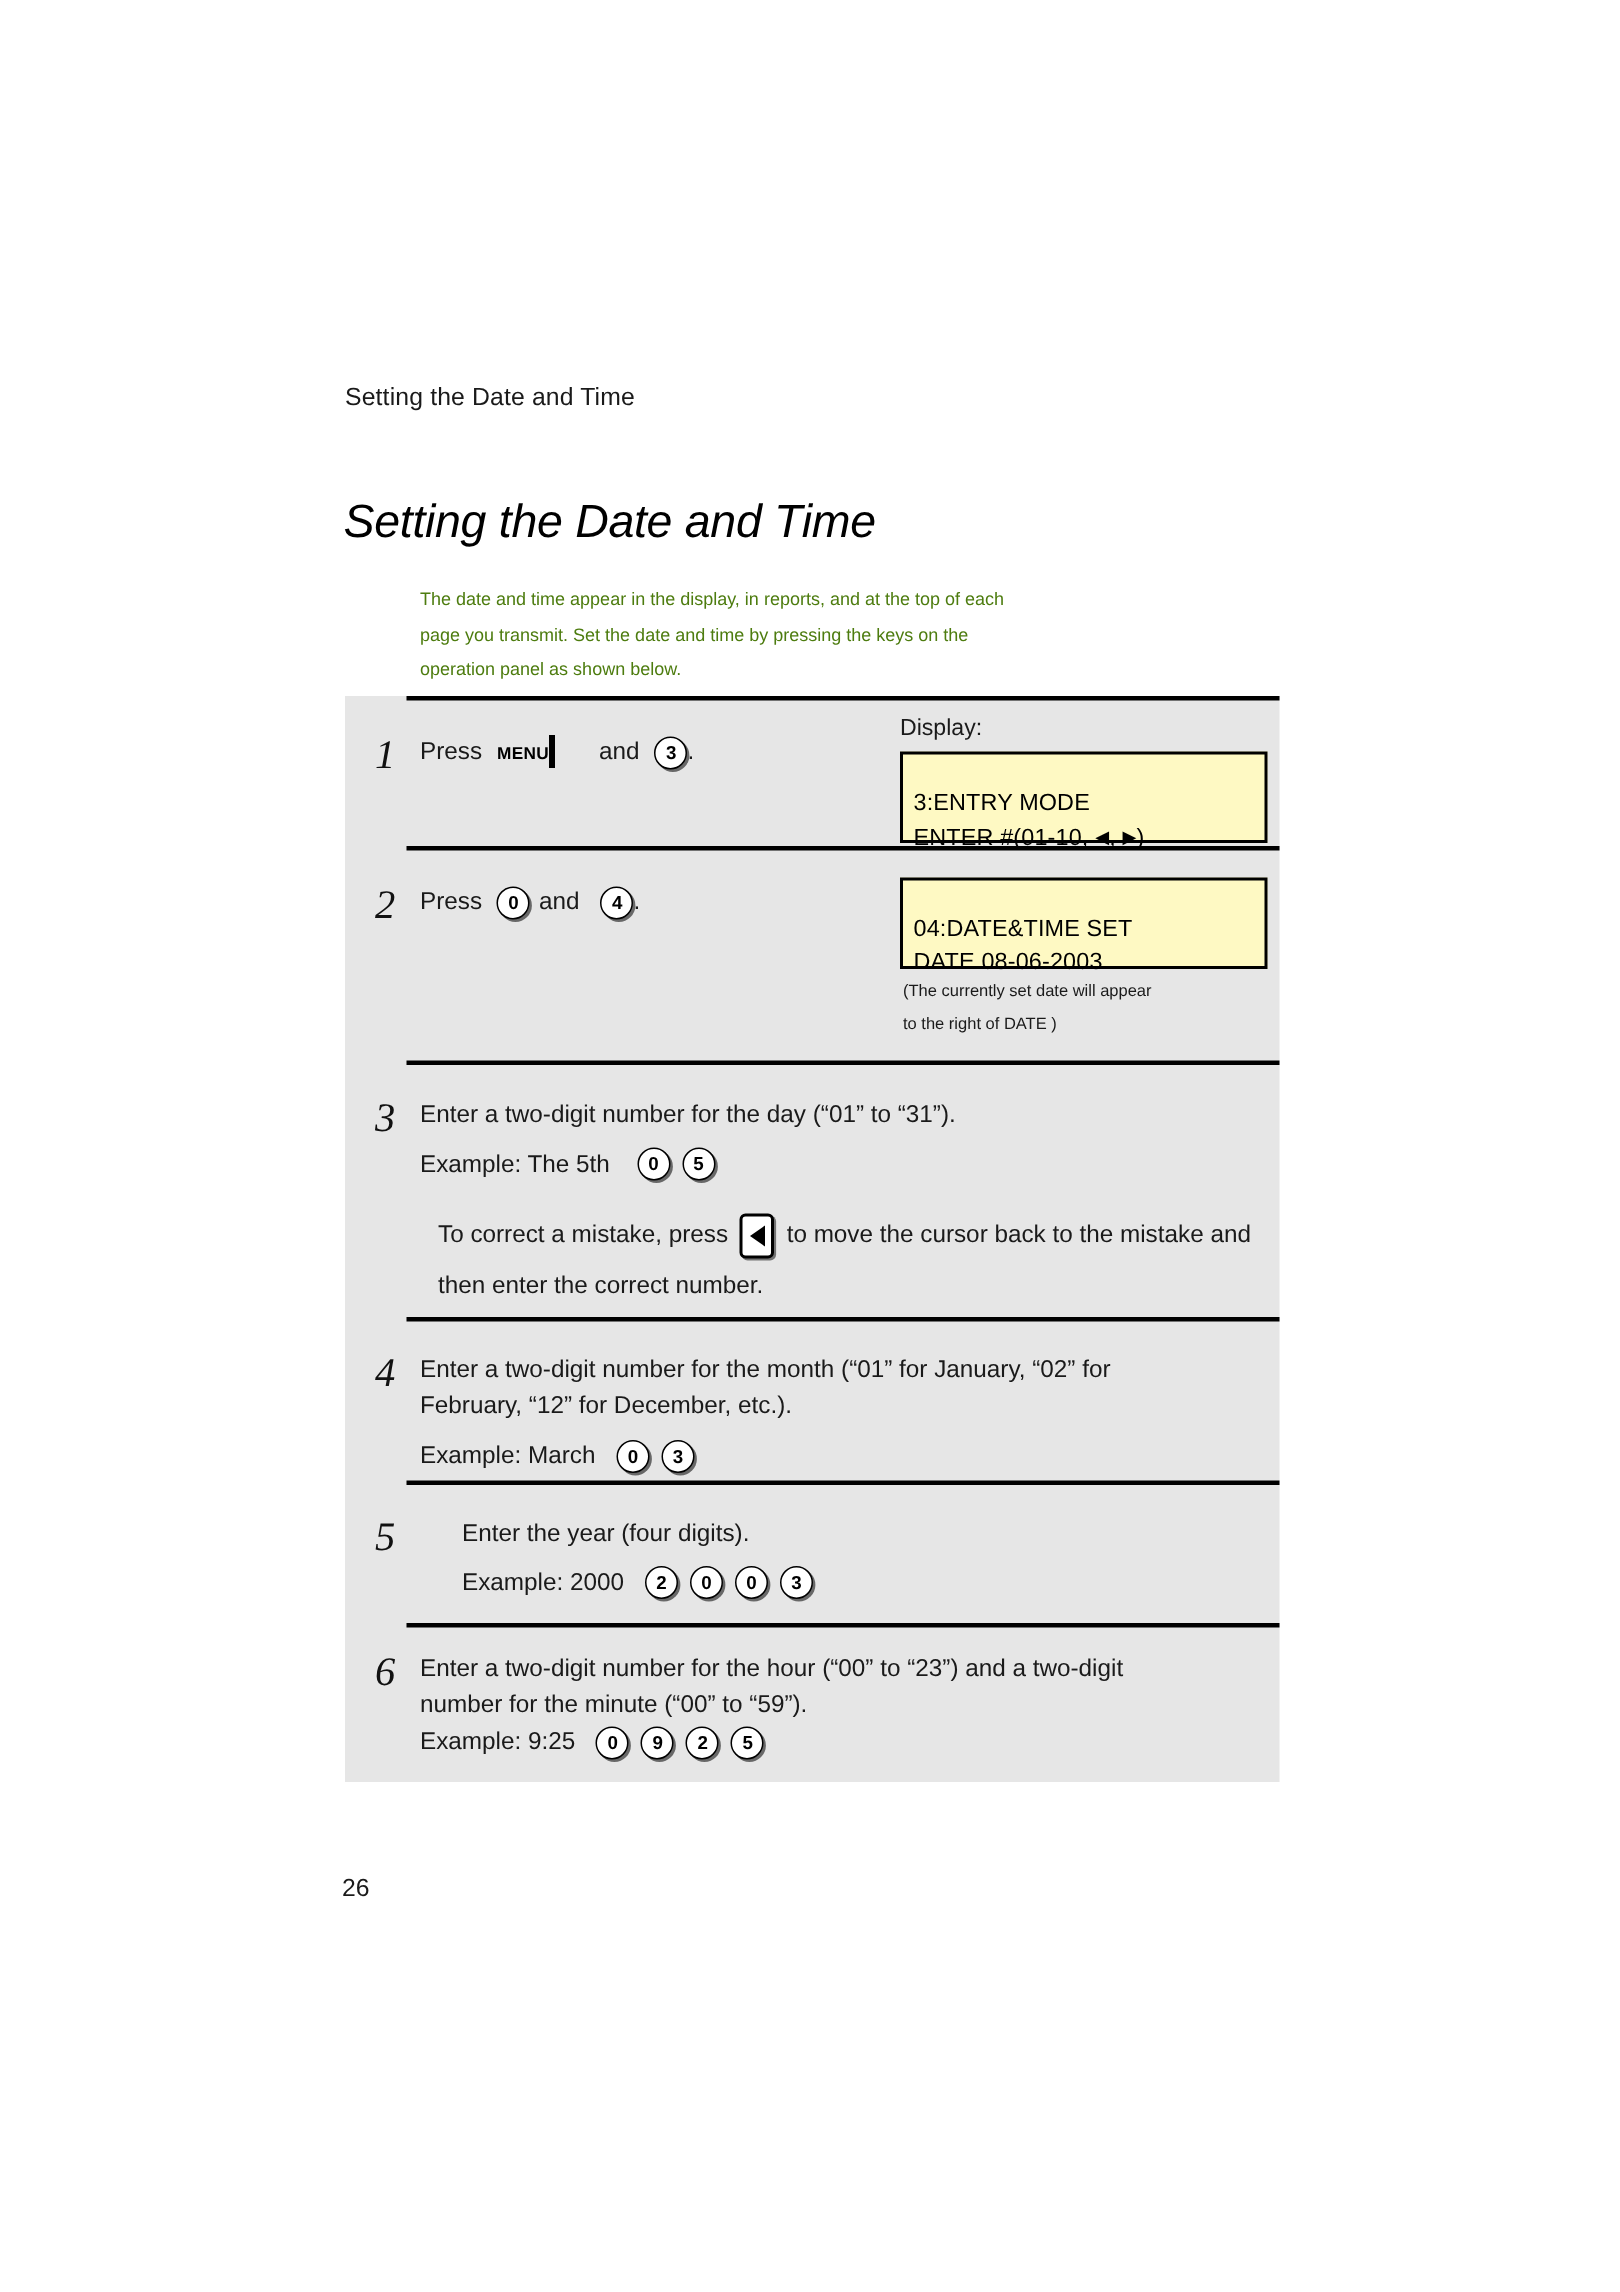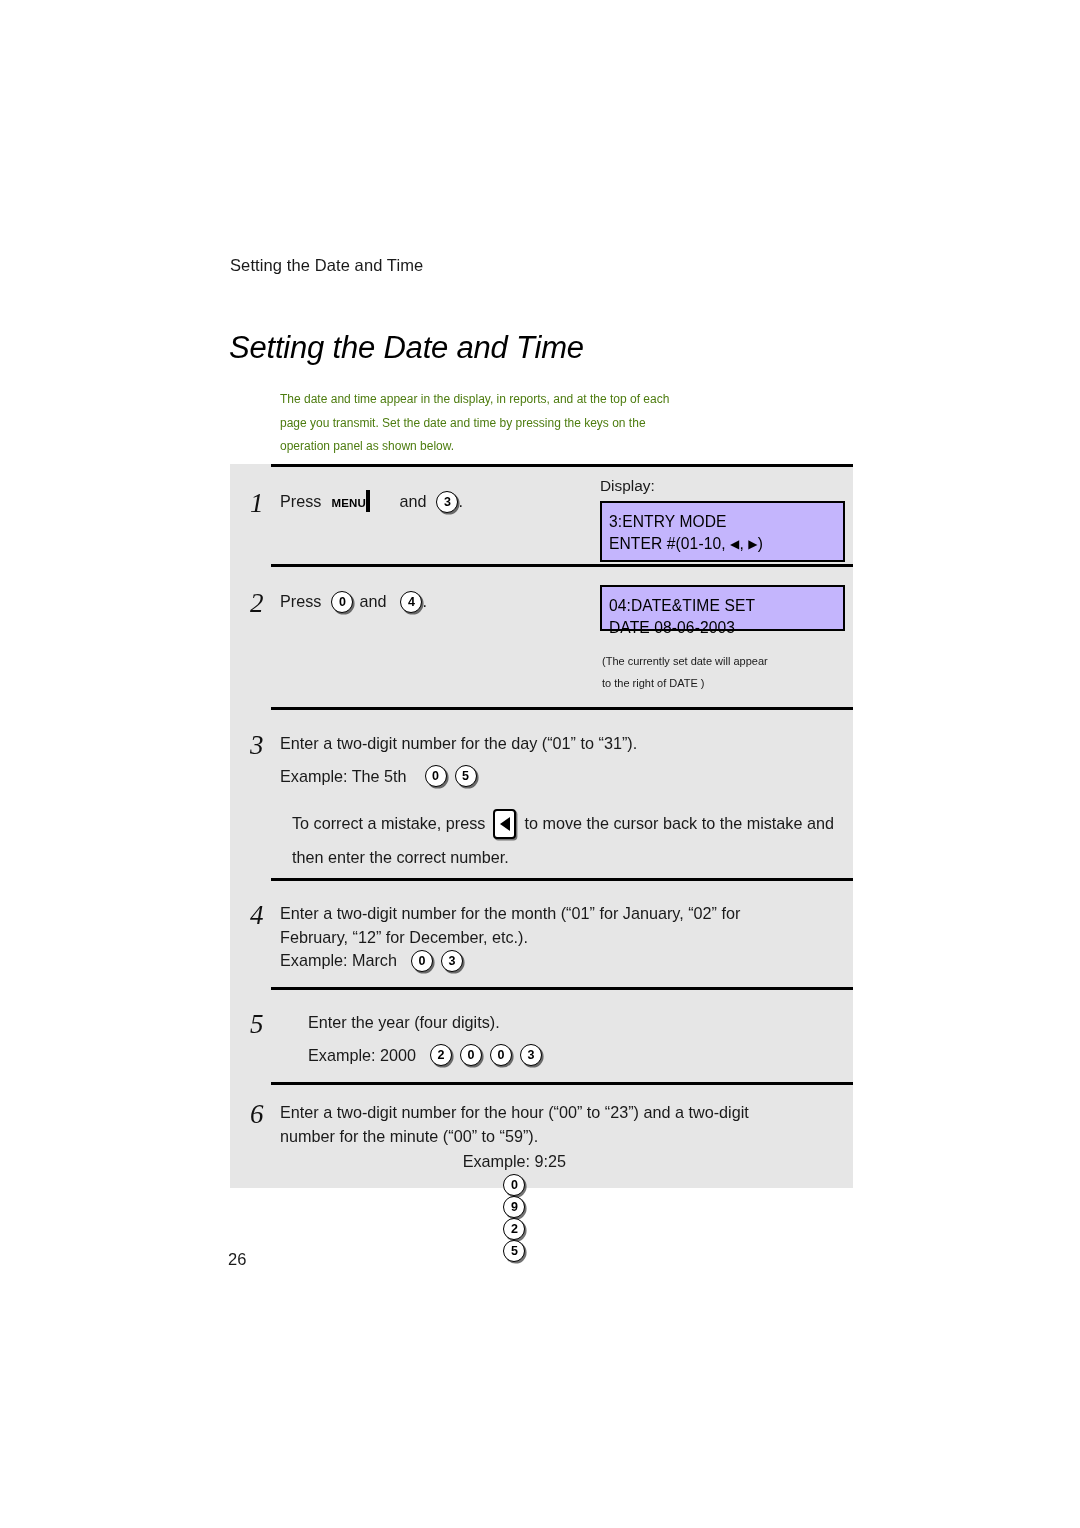--- a/index.html
+++ b/index.html
@@ -177,23 +177,23 @@
     left: 370px;
     top: 13px;
     font-size: 15.4px;
     color: #1a1a1a;
     white-space: nowrap;
   }
 
   .lcd {
     position: absolute;
     border: 2.5px solid #000000;
-    background: #c4b5fd;
+    background: #fef9c3;
     box-sizing: border-box;
-    padding: 8px 7px 0 7px;
+    padding: 22px 7px 0 7px;
   }
   .lcd .line {
     font-size: 15.6px;
     line-height: 22px;
     letter-spacing: 0.1px;
     color: #000000;
     white-space: nowrap;
   }
   .lcd .line .arr { font-size: 12px; vertical-align: 1px; }
 
@@ -268,21 +268,21 @@
         <span class="sp10"></span>
         <span class="key-round">0</span>
         <span class="sp6"></span>
         <span>and</span>
         <span class="sp14"></span>
         <span class="key-round">4</span>
         <span>.</span>
       </div>
     </div>
 
-    <div class="lcd" style="left:370px; top:121px; width:245px; height:46px;">
+    <div class="lcd" style="left:370px; top:121px; width:245px; height:61px;">
       <div class="line">04:DATE&amp;TIME SET</div>
       <div class="line">DATE 08-06-2003</div>
     </div>
     <div class="lcd-note" style="left:372px; top:186px; width:250px;">
       <span class="ln">(The currently set date will appear</span>
       <span class="ln">to the right of  DATE )</span>
     </div>
 
     <div class="step-num" style="left:20px; top:268px;">3</div>
     <div class="step-body" style="top:268px;">
@@ -306,21 +306,21 @@
         <span class="sp8"></span>
         <span>to move the cursor back to the mistake and</span>
       </div>
       <span class="ln" style="margin-top:7px;">then enter the correct number.</span>
     </div>
 
     <div class="step-num" style="left:20px; top:438px;">4</div>
     <div class="step-body" style="top:438px;">
       <span class="ln">Enter a two-digit number for the month (“01” for January, “02” for</span>
       <span class="ln">February, “12” for December, etc.).</span>
-      <div class="run" style="margin-top:0;">
+      <div class="run" style="margin-top:10px;">
         <span>Example: March</span>
         <span class="sp14"></span>
         <span class="key-round">0</span>
         <span class="sp8"></span>
         <span class="key-round">3</span>
       </div>
     </div>
 
     <div class="step-num" style="left:20px; top:547px;">5</div>
     <div class="step-body" style="top:547px;margin-left:28px;">
@@ -335,21 +335,21 @@
         <span class="key-round">0</span>
         <span class="sp8"></span>
         <span class="key-round">3</span>
       </div>
     </div>
 
     <div class="step-num" style="left:20px; top:637px;">6</div>
     <div class="step-body" style="top:637px;">
       <span class="ln">Enter a two-digit number for the hour (“00” to “23”) and a two-digit</span>
       <span class="ln">number for the minute (“00” to “59”).</span>
-      <div class="run" style="margin-top:2px;flex-direction:column;">
+      <div class="run" style="margin-top:2px;">
         <span>Example: 9:25</span>
         <span class="sp14"></span>
         <span class="key-round">0</span>
         <span class="sp8"></span>
         <span class="key-round">9</span>
         <span class="sp8"></span>
         <span class="key-round">2</span>
         <span class="sp8"></span>
         <span class="key-round">5</span>
       </div>

